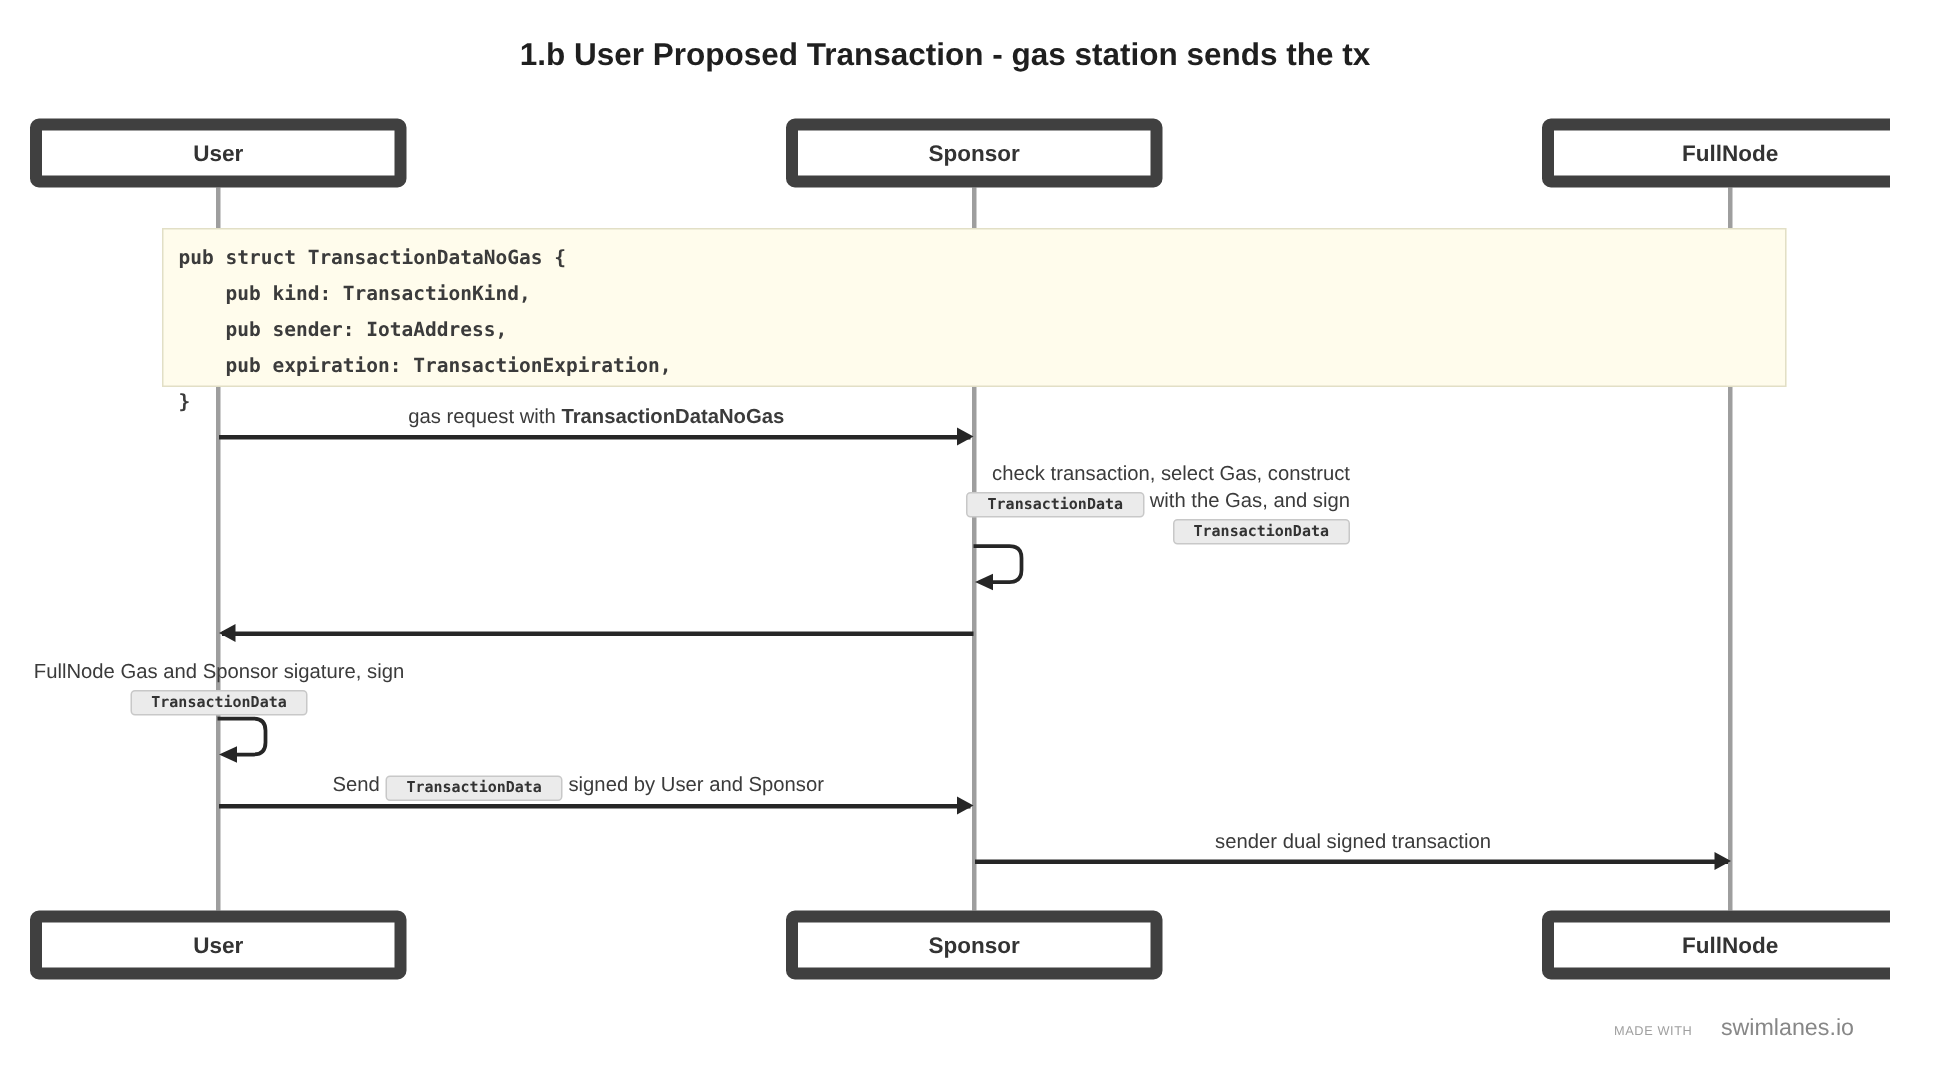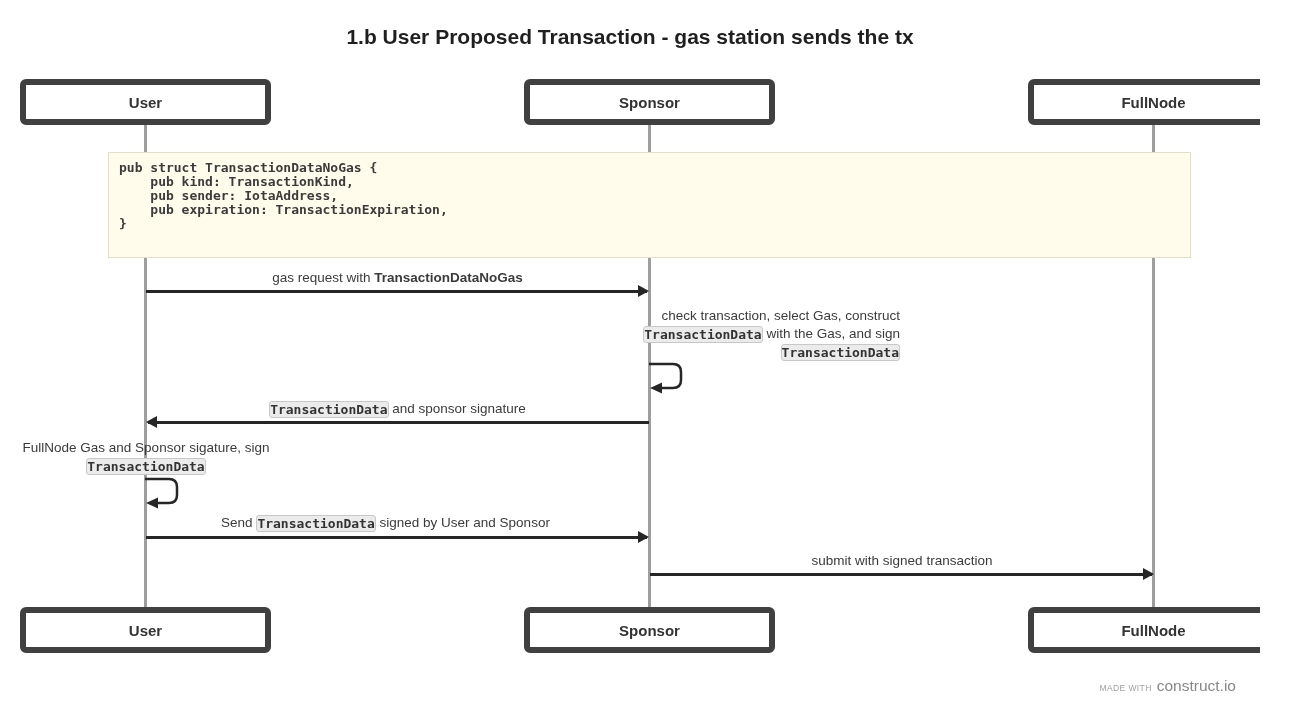--- a/index.html
+++ b/index.html
@@ -10,58 +10,58 @@
   .title {
     position:absolute; left:0; top:25px; width:100%;
     text-align:center; font-size:21px; font-weight:bold; color:#1f1f1f;
   }
   .lifeline {
     position:absolute; width:3px; top:125px; height:482px;
     background:#9e9e9e; z-index:1;
   }
   .pbox {
     position:absolute; width:251px; height:46px; box-sizing:border-box;
-    background:#ffffff; border:6px solid #404040; border-radius:6px;
+    background:#ffffff; border:8px solid #404040; border-radius:6px;
     display:flex; align-items:center; justify-content:center;
     font-size:15px; font-weight:bold; color:#333333; z-index:2;
   }
   .note {
     position:absolute; left:108px; top:152px; width:1083px; height:106px;
     box-sizing:border-box; background:#fffcec; border:1px solid #e2dfc6;
     z-index:3;
   }
   .note pre {
     margin:0; padding:8px 10px;
     font-family:"DejaVu Sans Mono", monospace; font-size:13px; font-weight:bold;
-    line-height:14px; color:#3b3b3b; white-space:pre;
+    line-height:24px; color:#3b3b3b; white-space:pre;
   }
   .msg-arrow { position:absolute; height:12px; z-index:4; }
   .msg-arrow .line { position:absolute; top:5px; height:2.5px; background:#262626; left:0; right:2px; }
   .msg-arrow.left .line { left:2px; right:0; }
   .msg-arrow .head {
     position:absolute; width:0; height:0; top:0;
     border-top:6px solid transparent; border-bottom:6px solid transparent;
   }
   .msg-arrow.right .head { right:0; border-left:11px solid #262626; }
   .msg-arrow.left  .head { left:0;  border-right:11px solid #262626; }
   .msg-label {
     position:absolute; text-align:center; font-size:13.5px; color:#3b3b3b;
     line-height:18px; z-index:5; white-space:nowrap;
   }
   .msg-label .line-row { height:18px; line-height:18px; }
   .chip {
     display:inline-block; box-sizing:border-box;
-    font-family:"DejaVu Sans Mono", monospace; font-size:13px; font-weight:bold;
+    font-family:"DejaVu Sans Mono", monospace; font-size:10px; font-weight:bold;
     color:#333333; background:#ebebeb; border:1px solid #c8c8c8; border-radius:3px;
-    padding:0px 0; line-height:15px; vertical-align:-1px;
+    padding:0px 13px; line-height:15px; vertical-align:-1px;
   }
   .selfloop { position:absolute; z-index:4; }
   .footer {
     position:absolute; right:24px; top:677px; z-index:5;
-    display:flex; align-items:baseline; gap:5px; white-space:nowrap;
+    display:flex; align-items:baseline; gap:19px; white-space:nowrap;
   }
   .footer .madewith { font-size:8.5px; letter-spacing:0.4px; color:#a0a0a0; text-transform:uppercase; }
   .footer .brand { font-size:15.5px; color:#878787; text-decoration:none; }
 </style>
 </head>
 <body>
 
 <div class="canvas">
 
   <div class="title">1.b User Proposed Transaction - gas station sends the tx</div>
@@ -99,23 +99,20 @@
   <div class="msg-label" style="left:400px;top:307px;width:500px;text-align:right;">
     <div class="line-row"><span>check transaction, select Gas, construct</span></div>
     <div class="line-row"><span class="chip">TransactionData</span><span> with the Gas, and sign</span></div>
     <div class="line-row"><span class="chip">TransactionData</span></div>
   </div>
   <svg class="selfloop" style="left:648px;top:361px;" width="40" height="36" viewBox="0 0 40 36">
     <path d="M1,3 H25 Q33,3 33,11 V19 Q33,27 25,27 H14" fill="none" stroke="#262626" stroke-width="2.5"></path>
     <polygon points="14,21.5 14,32.5 2,27" fill="#262626"></polygon>
   </svg>
 
-  <div class="msg-label" style="left:146px;top:400px;width:503px;">
-    <span class="chip">TransactionData</span><span> and sponsor signature</span>
-  </div>
   <div class="msg-arrow left" style="left:146px;top:416px;width:503px;">
     <div class="line"></div>
     <div class="head"></div>
   </div>
 
   <div class="msg-label" style="left:0px;top:439px;width:292px;">
     <div class="line-row"><span>FullNode Gas and Sponsor sigature, sign</span></div>
     <div class="line-row"><span class="chip">TransactionData</span></div>
   </div>
   <svg class="selfloop" style="left:144px;top:476px;" width="40" height="36" viewBox="0 0 40 36">
@@ -125,35 +122,35 @@
 
   <div class="msg-label" style="left:134px;top:514px;width:503px;">
     <span>Send </span><span class="chip">TransactionData</span><span> signed by User and Sponsor</span>
   </div>
   <div class="msg-arrow right" style="left:146px;top:531px;width:503px;">
     <div class="line"></div>
     <div class="head"></div>
   </div>
 
   <div class="msg-label" style="left:650px;top:552px;width:504px;">
-    <span>submit with signed transaction</span>
+    <span>sender dual signed transaction</span>
   </div>
   <div class="msg-arrow right" style="left:650px;top:568px;width:504px;">
     <div class="line"></div>
     <div class="head"></div>
   </div>
 
   <div class="pbox" style="left:20px;top:607px;">
       <span>User</span>
     </div>
   <div class="pbox" style="left:524px;top:607px;">
       <span>Sponsor</span>
     </div>
   <div class="pbox" style="left:1028px;top:607px;">
       <span>FullNode</span>
     </div>
 
   <div class="footer">
     <span class="madewith">MADE WITH</span>
-    <a class="brand">construct.io</a>
+    <a class="brand">swimlanes.io</a>
   </div>
 
 </div>
 
 </body></html>

